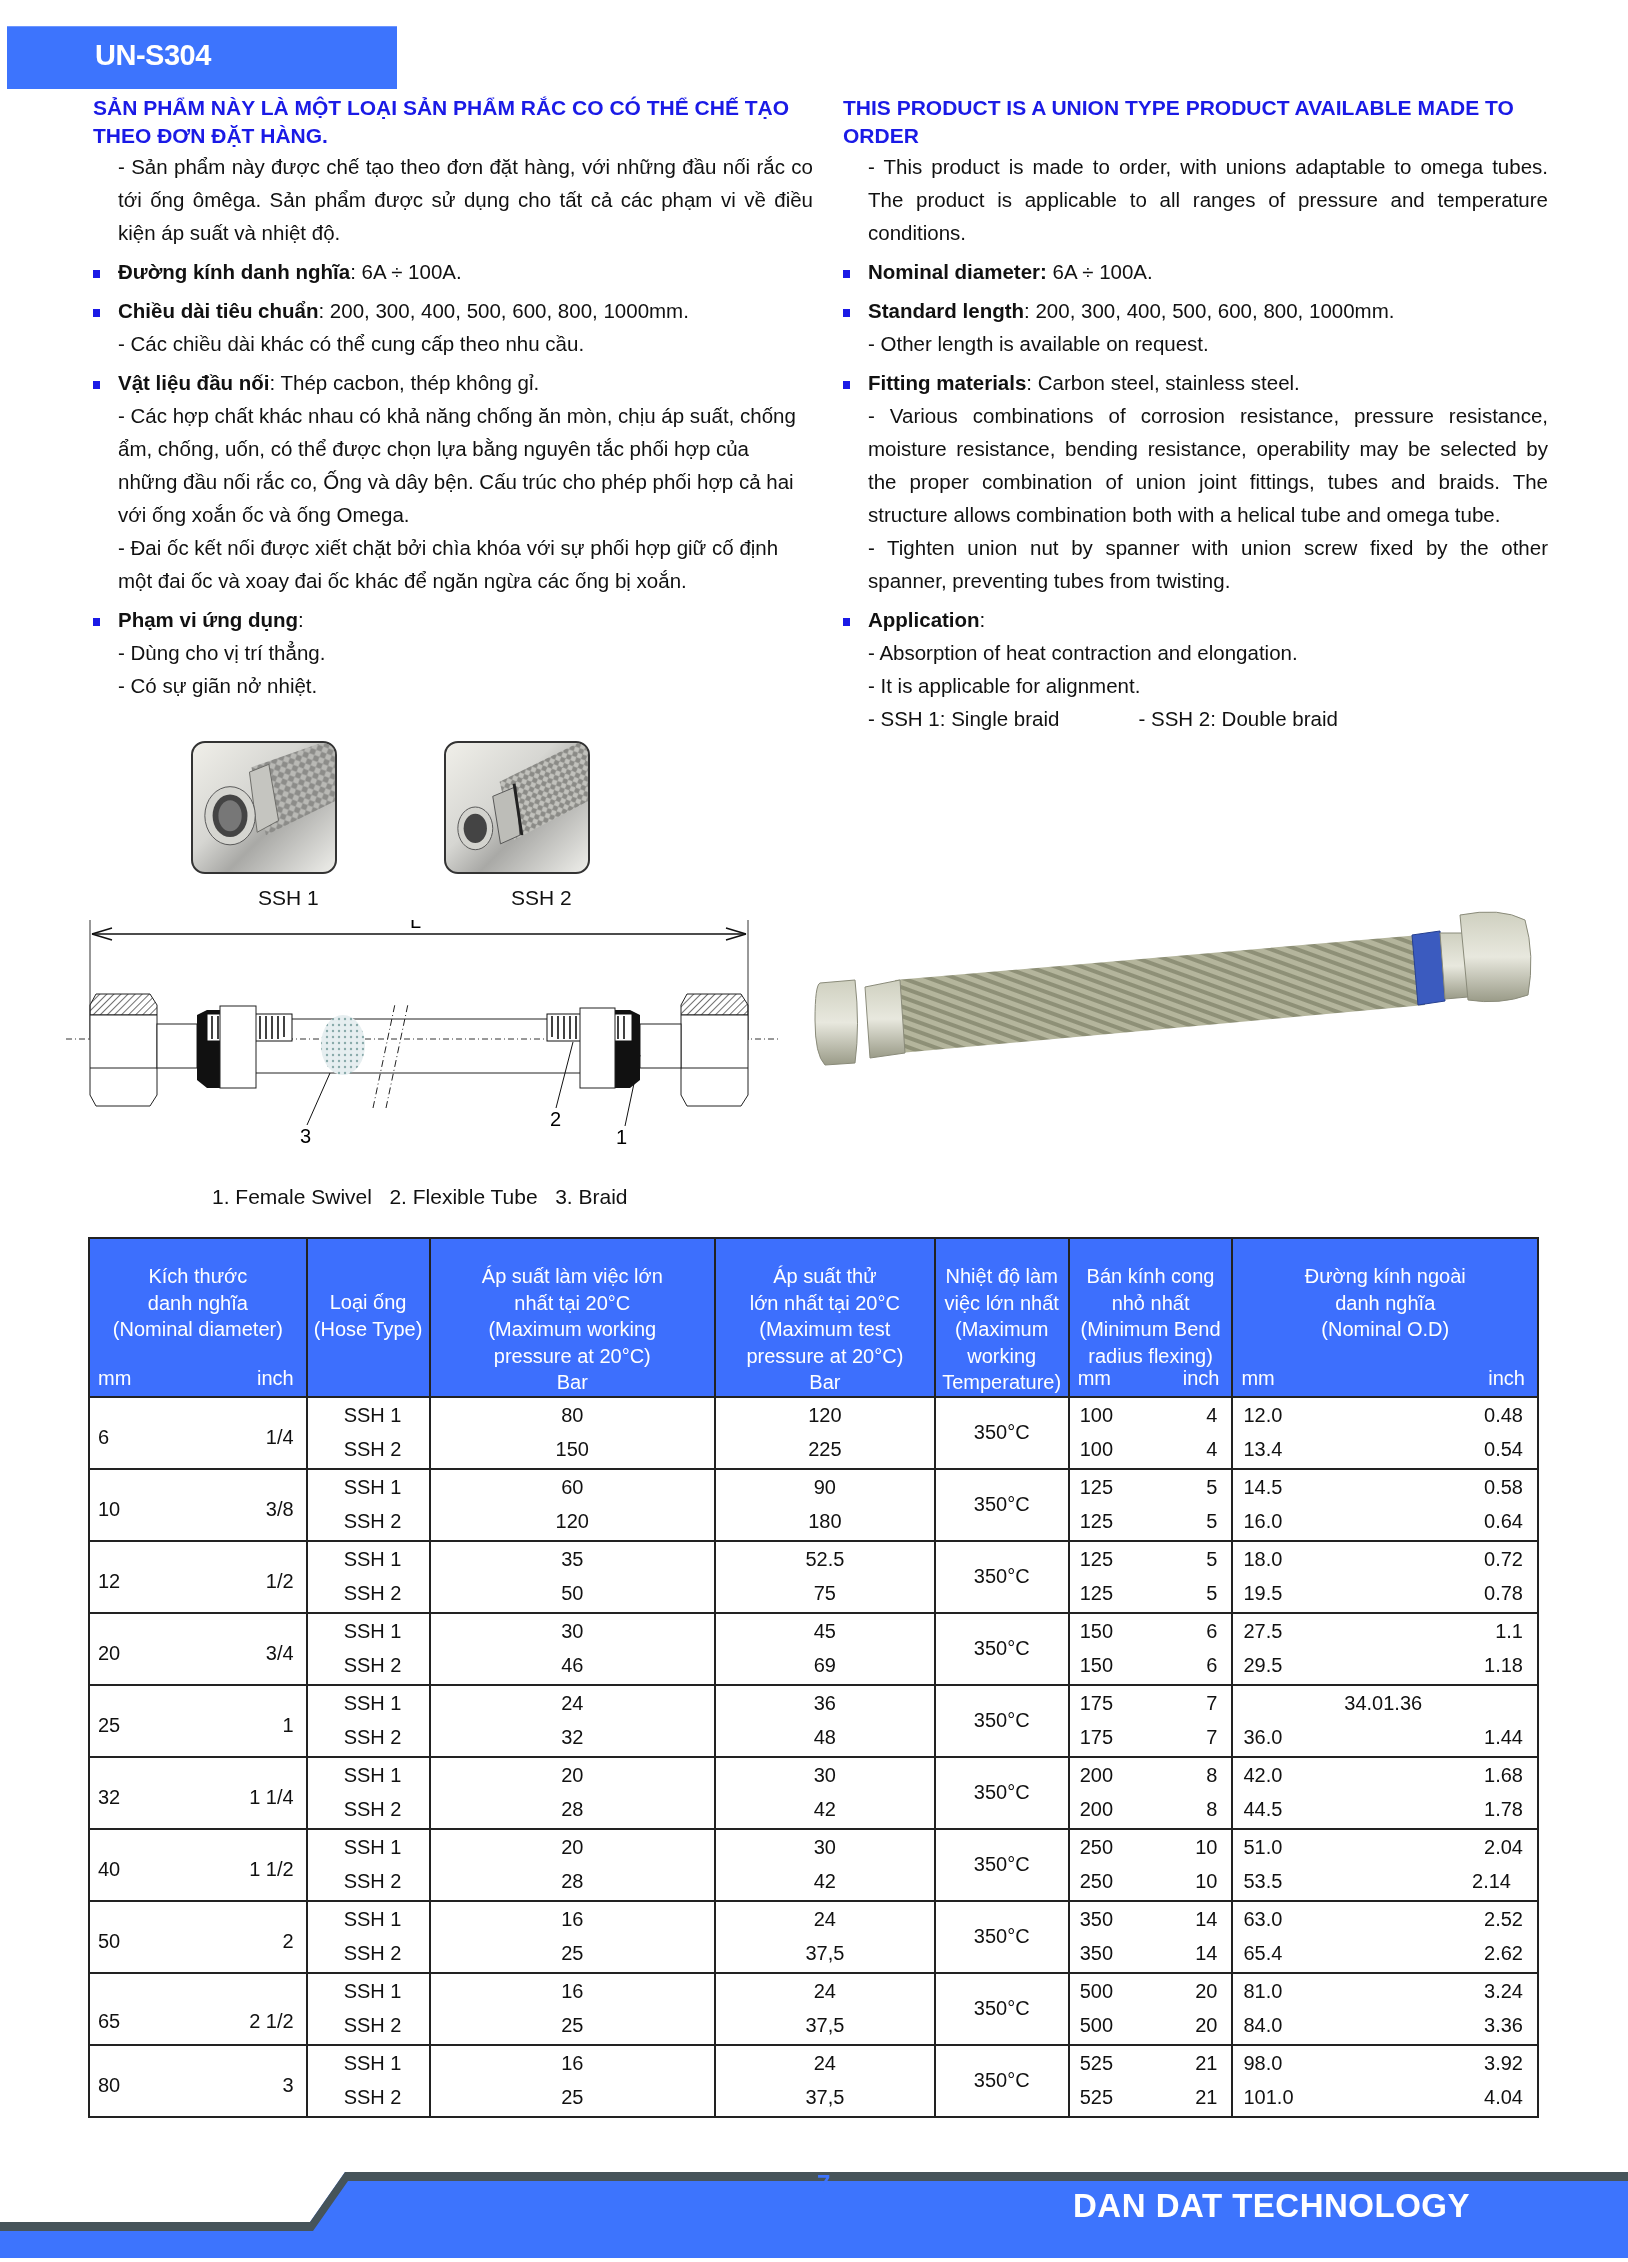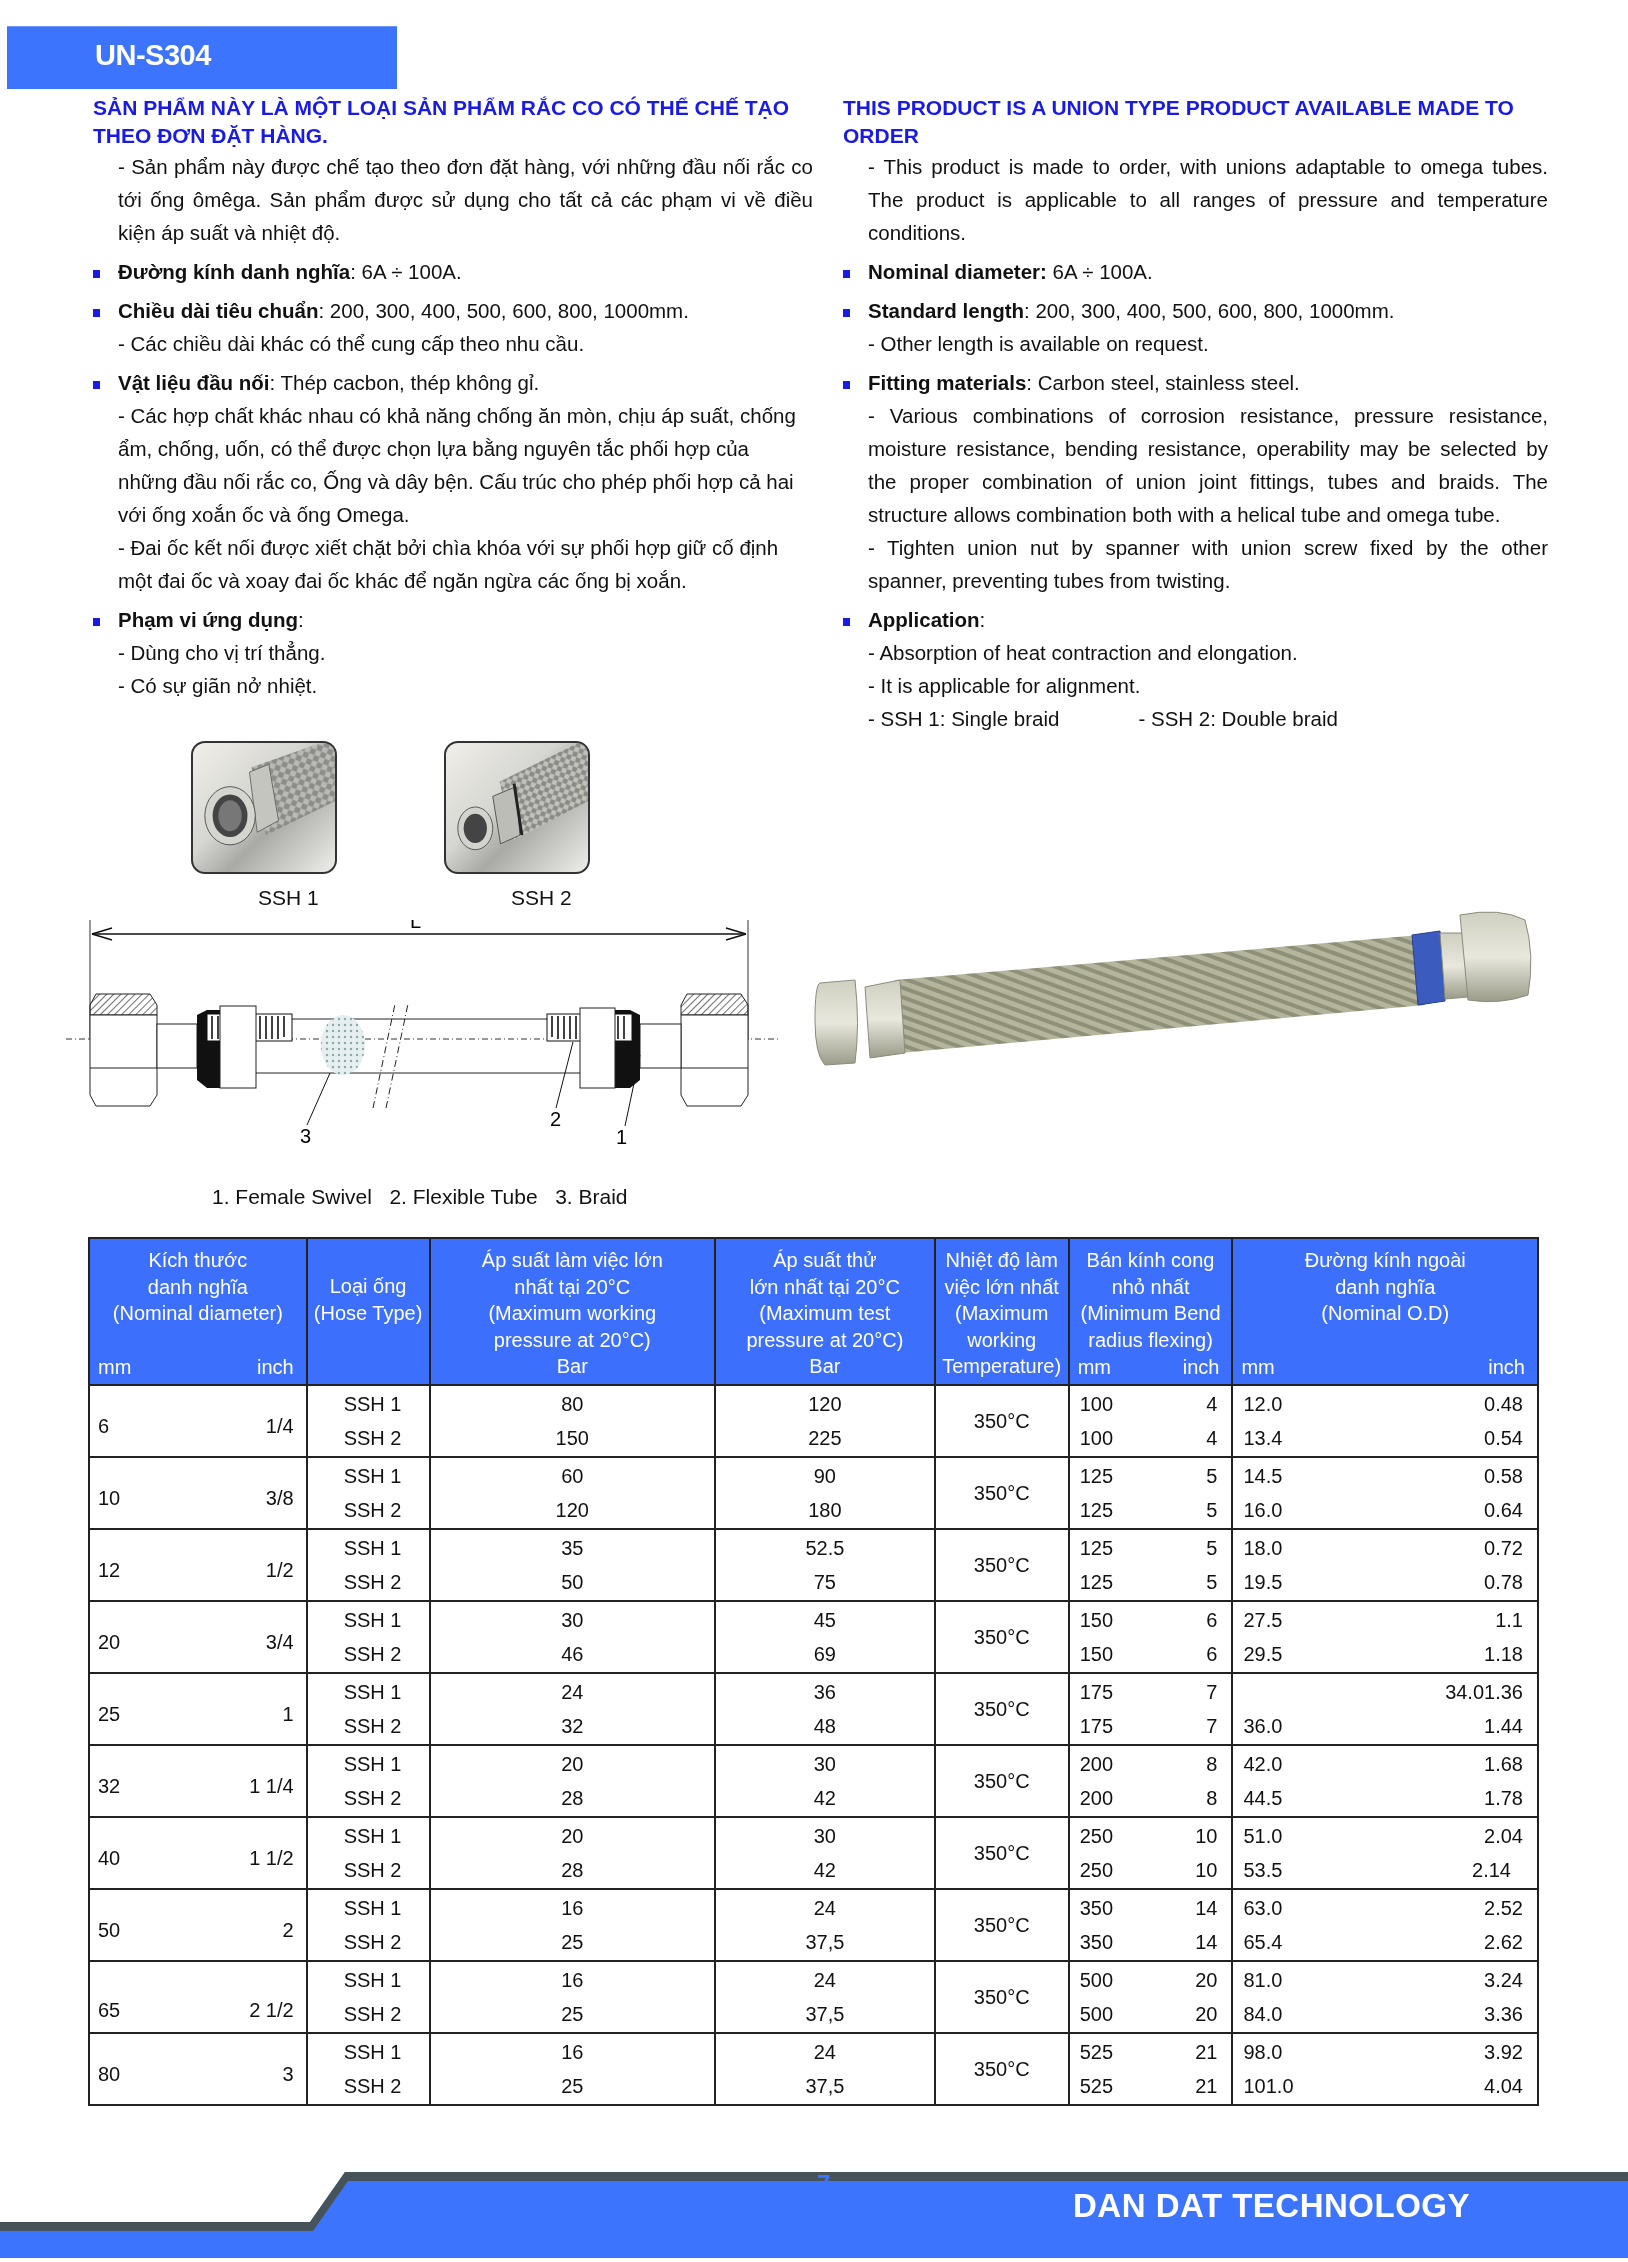--- a/index.html
+++ b/index.html
@@ -39,21 +39,21 @@
   .legend { position: absolute; left: 212px; top: 1185px; font-size: 21px; }
 
   .hose-photo { position: absolute; left: 800px; top: 895px; width: 740px; height: 180px; }
 
   table.spec {
     position: absolute; left: 88px; top: 1237px; width: 1451px;
     border-collapse: collapse; font-size: 20px;
   }
   table.spec th {
     background: #3d6ffd; color: #fff; font-weight: normal; border: 2px solid #222;
-    vertical-align: top; padding-top: 8px; line-height: 26.5px; height: 147px; position: relative;
+    vertical-align: top; padding-top: 24px; line-height: 26.5px; height: 147px; position: relative;
   }
   table.spec td { border: 2px solid #222; height: 72px; vertical-align: middle; padding: 0; }
   .th-units { position: absolute; left: 8px; right: 12px; bottom: 4px; display: flex; justify-content: space-between; }
   .pair { display: flex; flex-direction: column; justify-content: space-around; height: 68px; }
   .cell-split { display: flex; justify-content: space-between; align-items: center; padding: 0 12px 0 8px; height: 68px; }
   .center { text-align: center; }
 
   .footer { position: absolute; left: 0; top: 2140px; width: 1628px; height: 122px; }
   .footer svg { width: 100%; height: 100%; }
   .page-num { position: absolute; left: 817px; top: 2170px; color: #3d74fd; font-weight: bold; font-size: 24px; }
@@ -568,21 +568,21 @@
               <span>7</span>
             </div>
         <div style="display:flex;justify-content:space-between;padding:0 14px 0 10px">
               <span>175</span>
               <span>7</span>
             </div>
       </div>
         </td>
         <td>
           <div class="pair">
-        <div style="display:flex;justify-content:flex-end;padding:0 14px 0 10px">
+        <div style="display:flex;justify-content:center;padding:0 14px 0 10px">
               <span>34.0</span>
               <span>1.36</span>
             </div>
         <div style="display:flex;justify-content:space-between;padding:0 14px 0 10px">
               <span>36.0</span>
               <span>1.44</span>
             </div>
       </div>
         </td>
       </tr>

